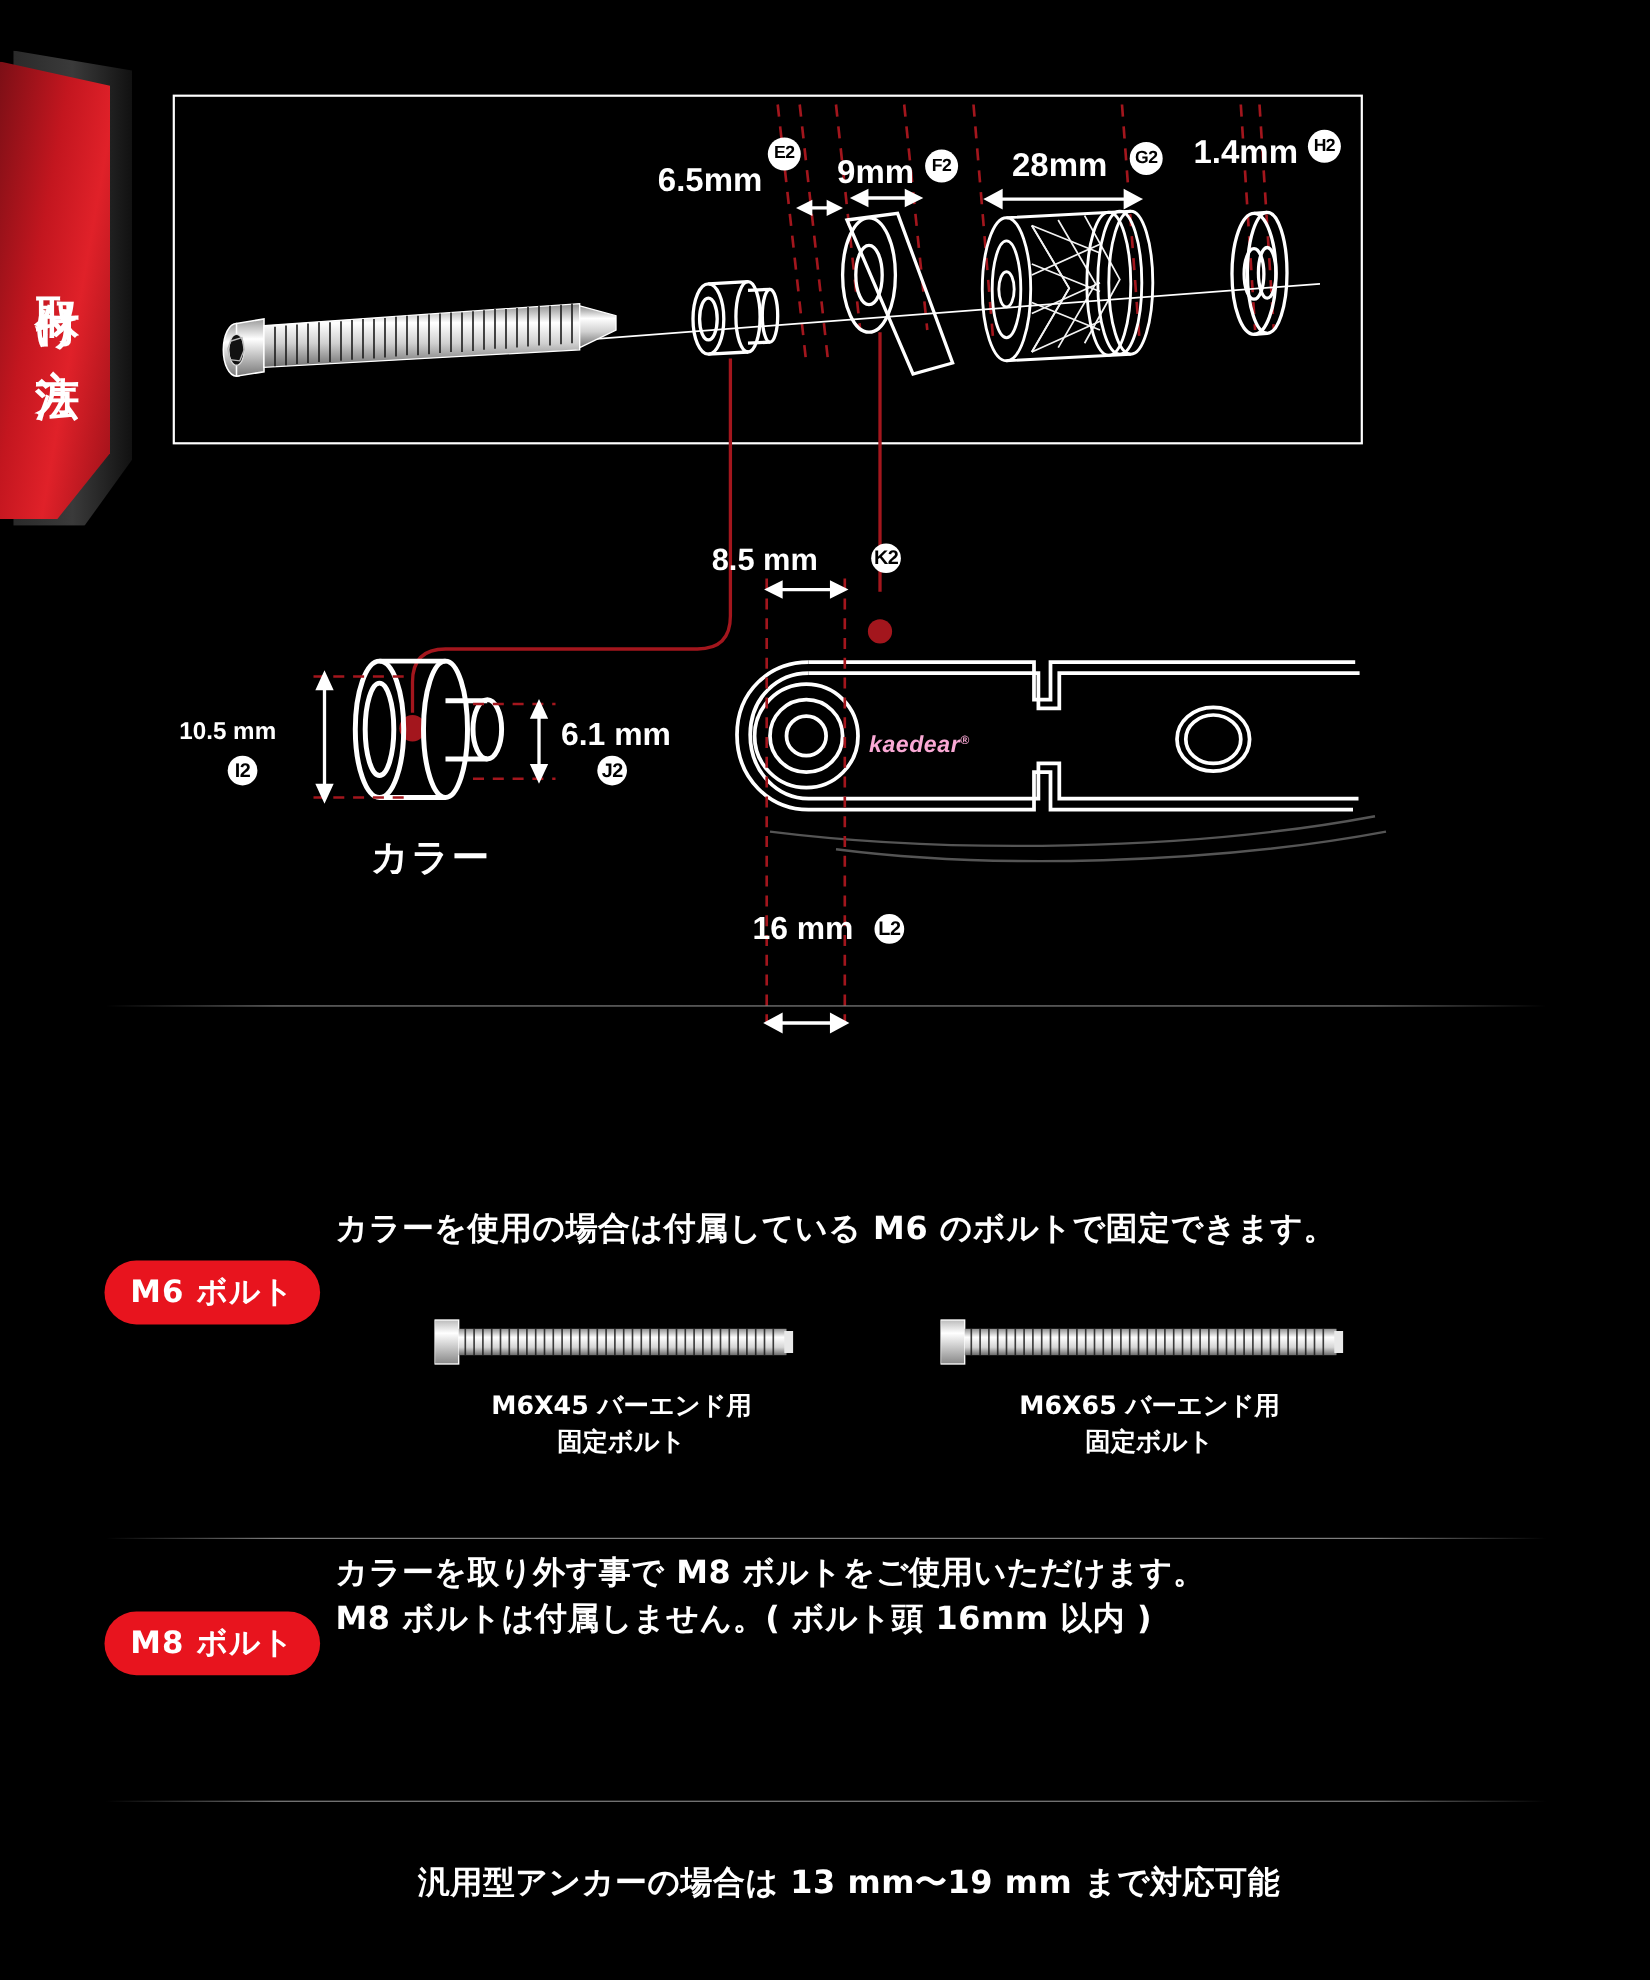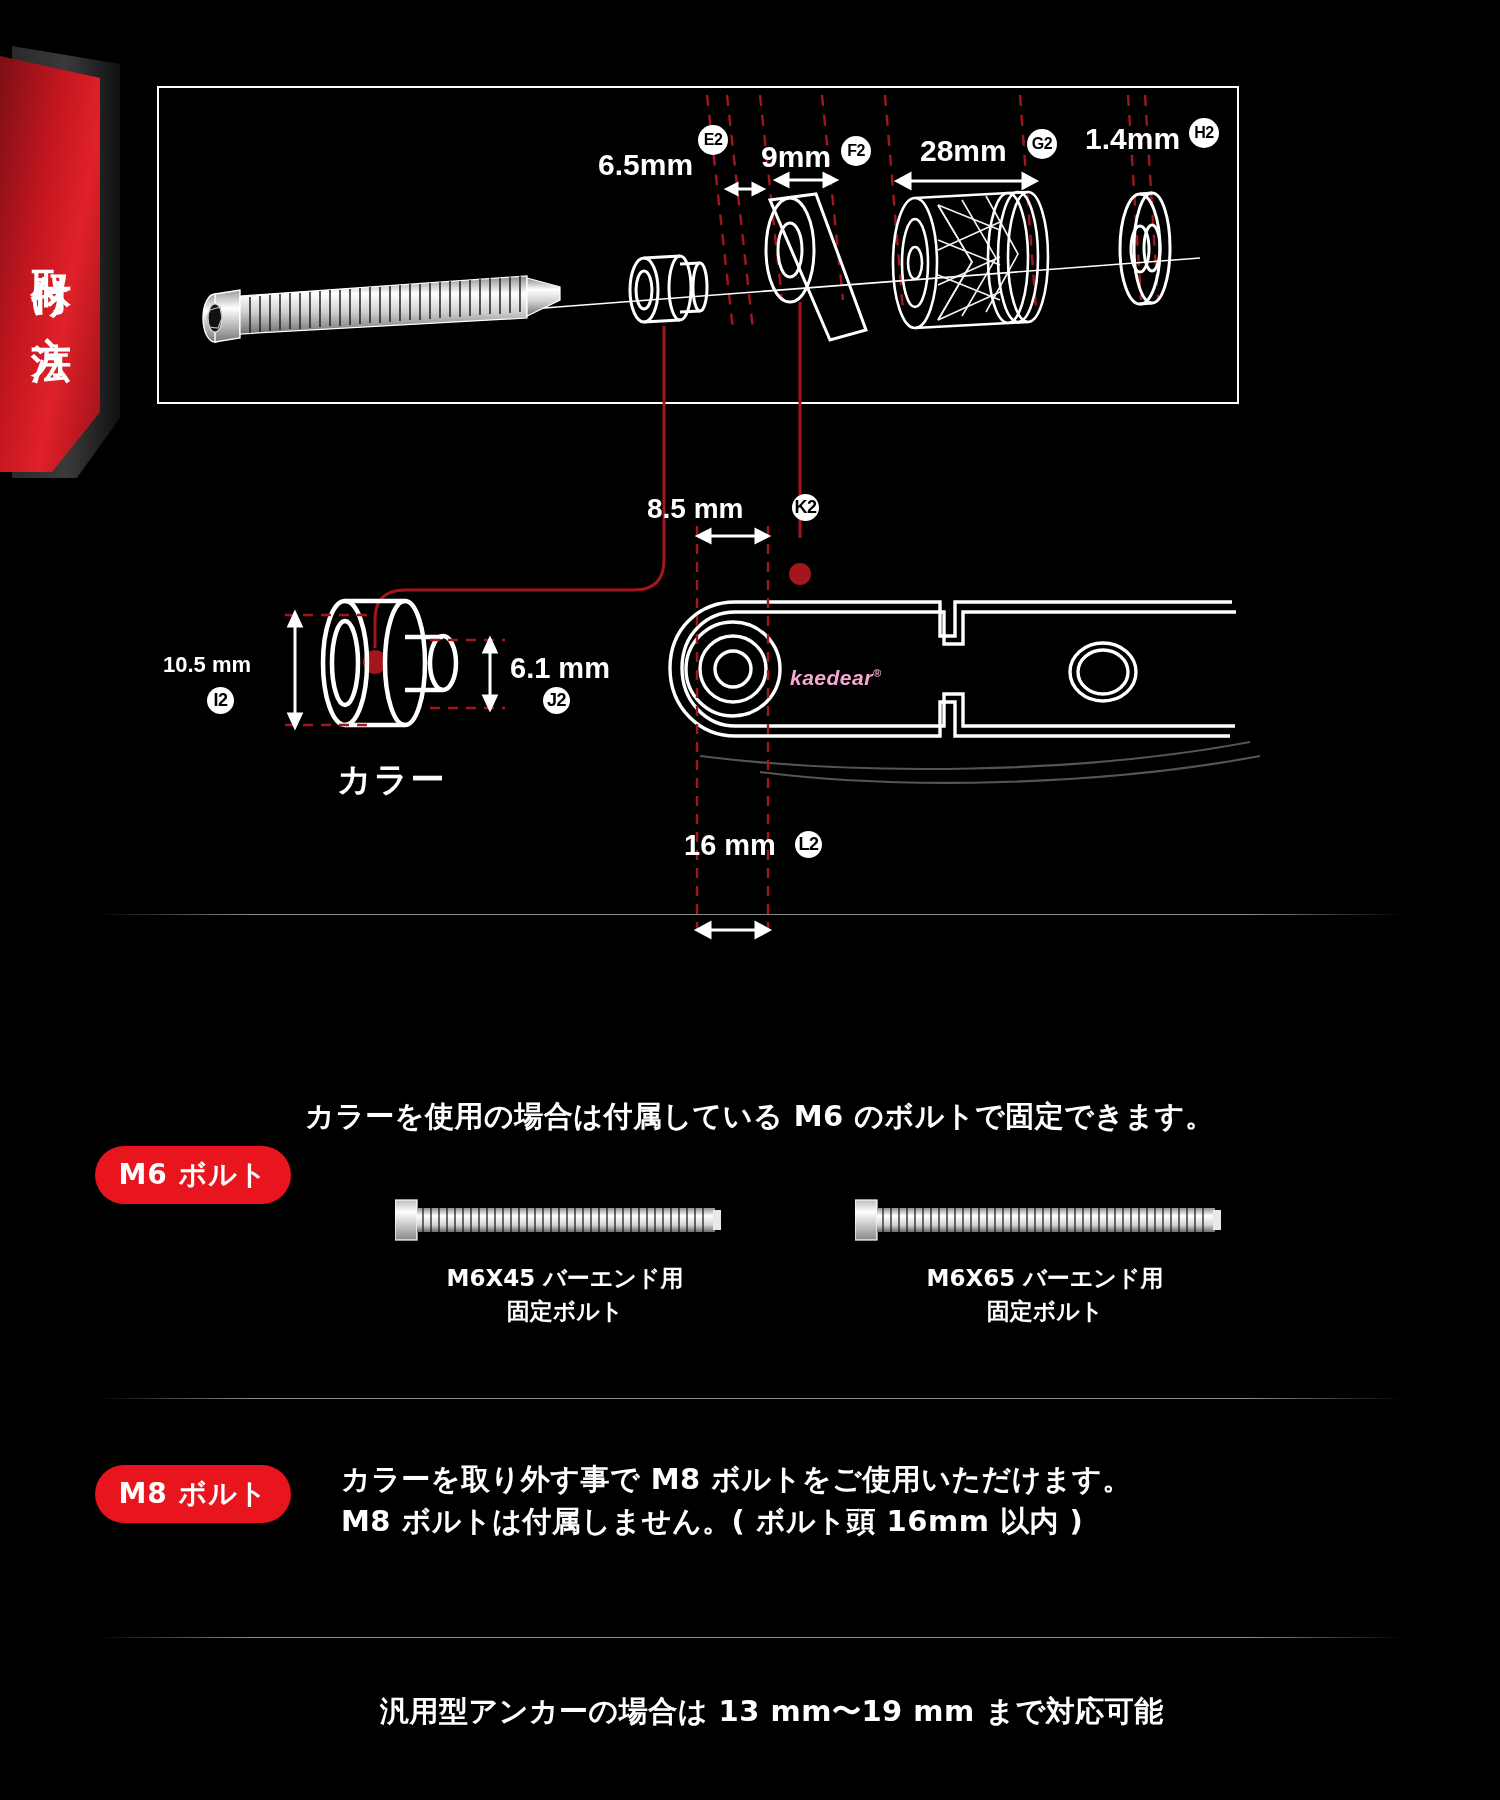--- a/index.html
+++ b/index.html
@@ -512,20 +512,20 @@
       <line x1="348" y1="16" x2="348" y2="40"></line>
     </g>
     <rect x="358" y="18" width="8" height="20" fill="#e8e8e8"></rect>
   </svg>
   <div class="bolt-caption" style="left:855px; top:1262px; width:380px;">M6X65 バーエンド用
 固定ボルト</div>
 
   <div class="divider" style="top:1398px;"></div>
 
   <div class="pill" style="left:95px; top:1465px; width:196px; height:58px;">M8 ボルト</div>
-  <div class="sect-text" style="left:305px; top:1458px; width:1130px;margin-left:36px;">カラーを取り外す事で M8 ボルトをご使用いただけます。
+  <div class="sect-text" style="left:305px; top:1408px; width:1130px;">カラーを取り外す事で M8 ボルトをご使用いただけます。
 M8 ボルトは付属しません。( ボルト頭 16mm 以内 )</div>
 
   <div class="divider" style="top:1637px;"></div>
 
   <div class="sect-text" style="left:380px; top:1690px; width:1060px;">汎用型アンカーの場合は 13 mm〜19 mm まで対応可能</div>
 
 </div>
 
 </body></html>

